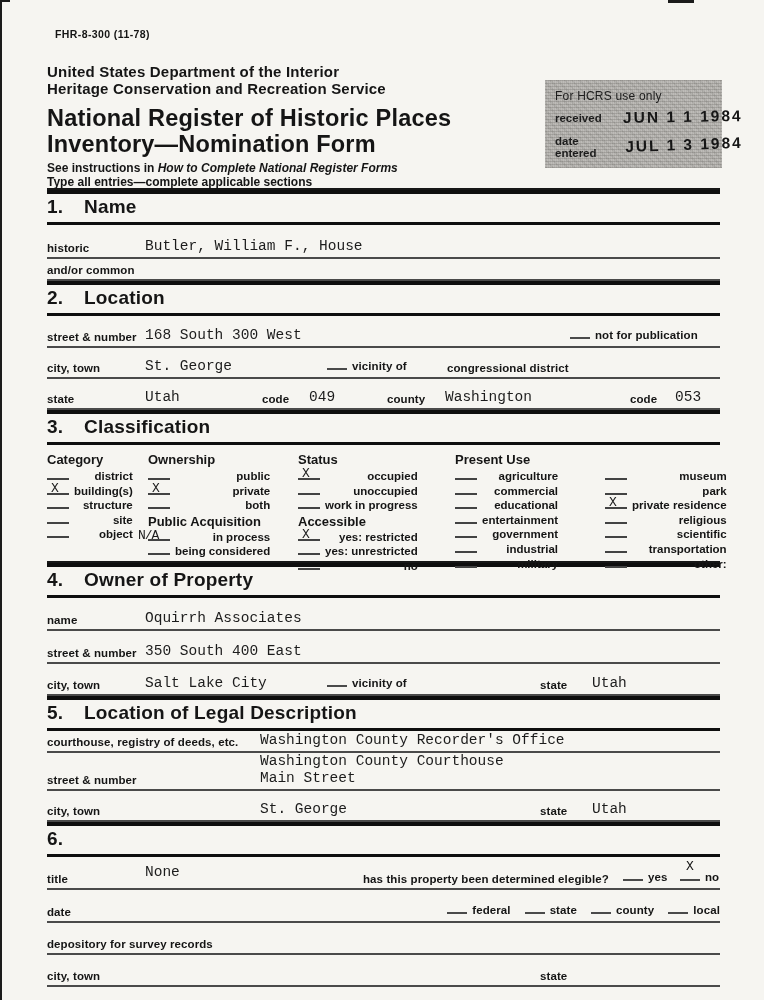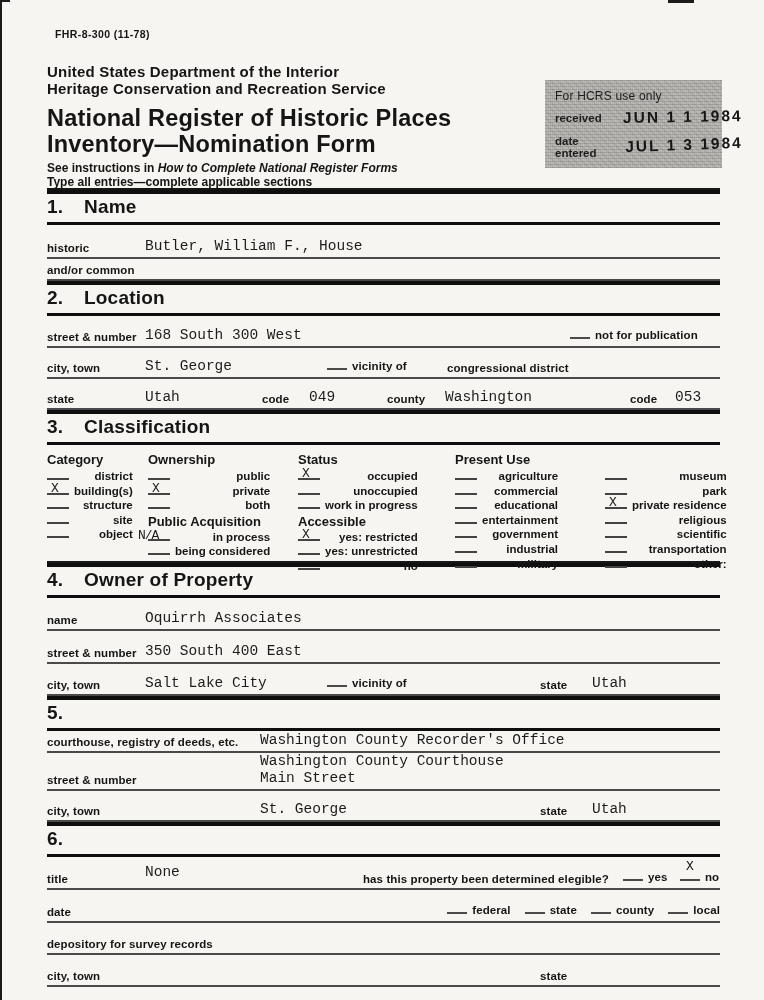--- a/index.html
+++ b/index.html
@@ -291,20 +291,21 @@
   <div class="frow h32">
     <span class="seg lab" style="left:0">city, town</span>
     <span class="seg val" style="left:98px">Salt Lake City</span>
     <span class="seg" style="left:280px"><span class="sm-blank"></span><span class="lab">vicinity of</span></span>
     <span class="seg lab" style="left:493px">state</span>
     <span class="seg val" style="left:545px">Utah</span>
   </div>
 
   <div class="sec-head">
     <span class="sec-num">5.</span>
+    <span>Location of Legal Description</span>
   </div>
   <div class="frow h30">
     <span class="seg lab" style="left:0">courthouse, registry of deeds, etc.</span>
     <span class="seg val" style="left:213px">Washington County Recorder's Office</span>
   </div>
   <div class="frow h38">
     <span class="seg val" style="left:213px; bottom:20px">Washington County Courthouse</span>
     <span class="seg lab" style="left:0">street &amp; number</span>
     <span class="seg val" style="left:213px">Main Street</span>
   </div>

